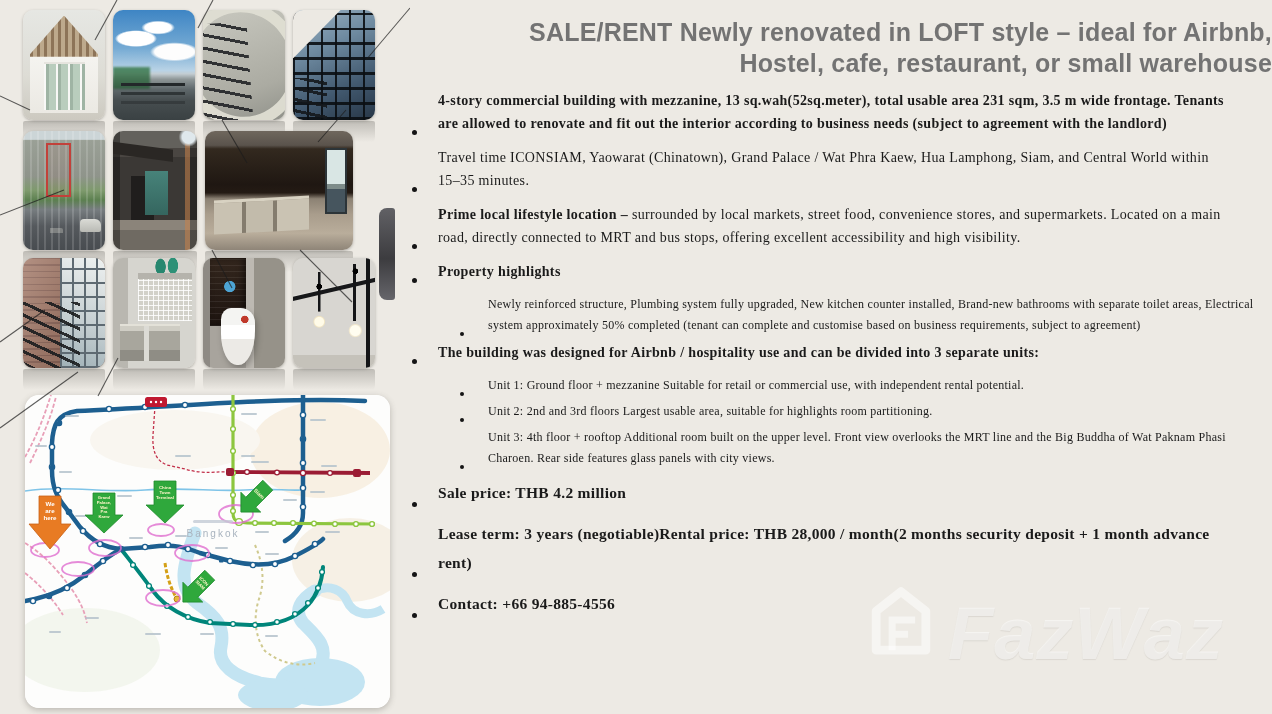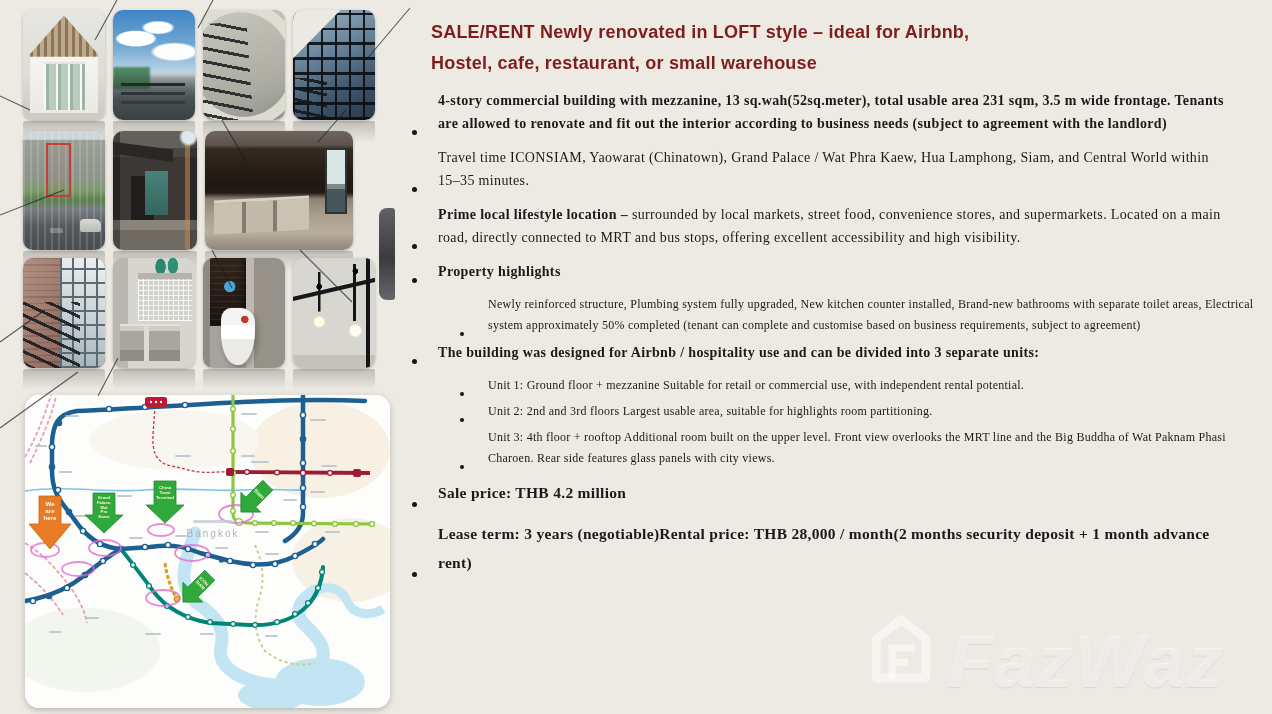--- a/index.html
+++ b/index.html
@@ -135,36 +135,36 @@
     linear-gradient(#141517,#141517) 93% 0/4px 100% no-repeat;}
 
   
   .map{position:absolute;left:25px;top:395px;width:365px;height:313px;z-index:2;
     border-radius:14px;overflow:hidden;box-shadow:0 2px 6px rgba(70,66,58,.3);background:#fdfdfc;}
   .map svg{display:block}
 
   
   .content{position:absolute;left:410px;top:0;width:862px;height:714px;padding-top:17px;box-sizing:border-box;}
   h1{margin:0 0 9px 21px;font-family:"Liberation Sans",sans-serif;font-weight:700;
-     font-size:18px;line-height:31px;color:#7f1d1d;letter-spacing:.2px;}
+     font-size:25px;line-height:31px;color:#737373;letter-spacing:.2px;text-align:right;}
   #bullet-list{margin-top:10px;}
   .bullet{display:flex;align-items:flex-end;}
   .dot{flex:none;width:5px;height:5px;border-radius:50%;background:#151515;margin:9px 0 0 2px;}
   .bullet p{margin:0 0 0 21px;max-width:792px;}
   .l2{padding-left:48px}
   .l2 .dot{width:4px;height:4px;margin-top:8px}
   .l2 p{margin-left:24px;max-width:768px}
   .md{margin-bottom:11px}.md p{font:14px/23px "Liberation Serif",serif;letter-spacing:.35px}
   .sm{margin-bottom:5px}.sm p{font:12px/21px "Liberation Serif",serif;letter-spacing:.25px}
   .lg{margin-bottom:12px}.lg p{font:700 15.5px/29px "Liberation Serif",serif;letter-spacing:.3px}
   .sm+.lg{margin-top:9px}
   .bold{font-weight:700}
 
   
-  .watermark{position:absolute;left:862px;top:612px;width:410px;height:100px;z-index:6;
+  .watermark{position:absolute;left:862px;top:584px;width:410px;height:100px;z-index:6;
     display:flex;align-items:flex-start;pointer-events:none;color:rgba(255,255,255,.52);font-style:italic;}
   .watermark .wm-text{font-family:"Liberation Sans",sans-serif;font-weight:700;font-size:74px;
     letter-spacing:1px;line-height:100px;text-shadow:0 1px 1px rgba(120,115,105,.15);}
   .watermark svg{margin-right:8px}
 </style>
 </head>
 <body>
 
 <div id="stage">
 
@@ -452,20 +452,24 @@
           <p><span>Unit 3: 4th floor + rooftop Additional room built on the upper level. Front view overlooks the MRT line and the Big Buddha of Wat Paknam Phasi Charoen. Rear side features glass panels with city views.</span></p>
         </div>
         <div class="bullet l1 lg">
           <span class="dot"></span>
           <p><span class="bold">Sale price: THB 4.2 million</span></p>
         </div>
         <div class="bullet l1 lg">
           <span class="dot"></span>
           <p><span class="bold">Lease term: 3 years (negotiable)Rental price: THB 28,000 / month(2 months security deposit + 1 month advance rent)</span></p>
         </div>
+        <div class="bullet l1 lg">
+          <span class="dot"></span>
+          <p><span class="bold">Contact: +66 94-885-4556</span></p>
+        </div>
       </div>
   </div>
 
   <div class="watermark">
     <svg width="78" height="72" viewBox="0 0 44 40">
       <path d="M8 37 L8 15 L22 4 L36 15 L36 37 Z" fill="none" stroke="rgba(255,255,255,.5)" stroke-width="5" stroke-linejoin="round"></path>
       <path d="M17 37 L17 20 L30 20 M17 28 L26 28" fill="none" stroke="rgba(255,255,255,.5)" stroke-width="4"></path>
     </svg>
     <span class="wm-text">FazWaz</span>
   </div>

